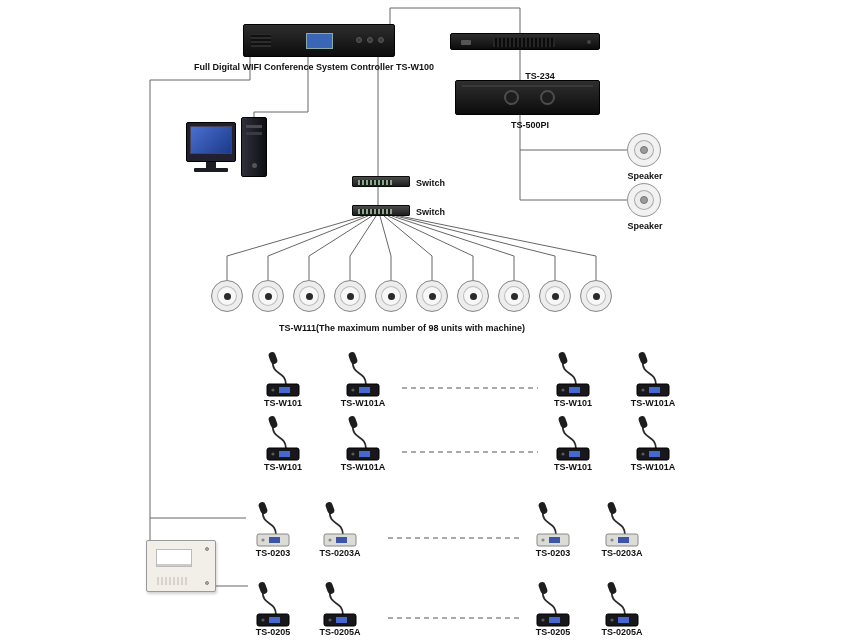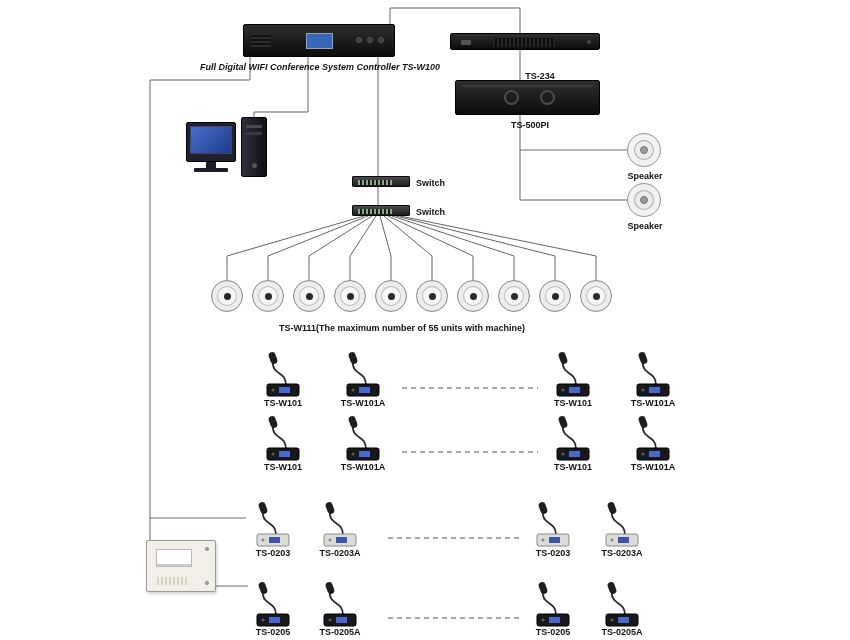--- a/index.html
+++ b/index.html
@@ -118,21 +118,21 @@
 
   <div class="dev rack controller">
     <div class="vent-l"></div>
     <div class="screen"></div>
     <div class="dots">
         <i></i>
         <i></i>
         <i></i>
       </div>
   </div>
-  <div class="lbl" style="left:190px; top:62px; width:260px;font-style:italic;">Full Digital WIFI Conference System Controller TS-W100</div>
+  <div class="lbl" style="left:184px; top:62px; width:260px;">Full Digital WIFI Conference System Controller TS-W100</div>
 
   <div class="dev rack ts234">
     <div class="led"></div>
     <div class="vents"></div>
     <div class="screw"></div>
   </div>
   <div class="lbl" style="left:505px; top:54px; width:70px;margin-top:17px;">TS-234</div>
 
   <div class="dev rack ts500pi">
     <div class="stripe"></div>
@@ -193,21 +193,21 @@
     </div>
   <div class="dev ceil" style="left:498px;">
       <div class="c"></div>
     </div>
   <div class="dev ceil" style="left:539px;">
       <div class="c"></div>
     </div>
   <div class="dev ceil" style="left:580px;">
       <div class="c"></div>
     </div>
-  <div class="lbl" style="left:262px; top:323px; width:280px;">TS-W111(The maximum number of 55 units with machine)</div>
+  <div class="lbl" style="left:262px; top:323px; width:280px;">TS-W111(The maximum number of 98 units with machine)</div>
 
   <div class="dev mic dark" style="left:263px; top:350px;">
       <svg width="40" height="48" viewBox="0 0 40 48">
         <path class="neck" d="M23 35 C23 20 8 26 10 10"></path>
         <rect class="cap" x="6.5" y="2" width="7" height="12" rx="3.5" transform="rotate(-20 10 8)"></rect>
         <rect class="base" x="4" y="34" width="32" height="12" rx="2"></rect>
         <rect class="scr" x="16" y="37" width="11" height="6"></rect>
         <circle class="btn" cx="10" cy="40" r="1.6"></circle>
       </svg>
     </div>

